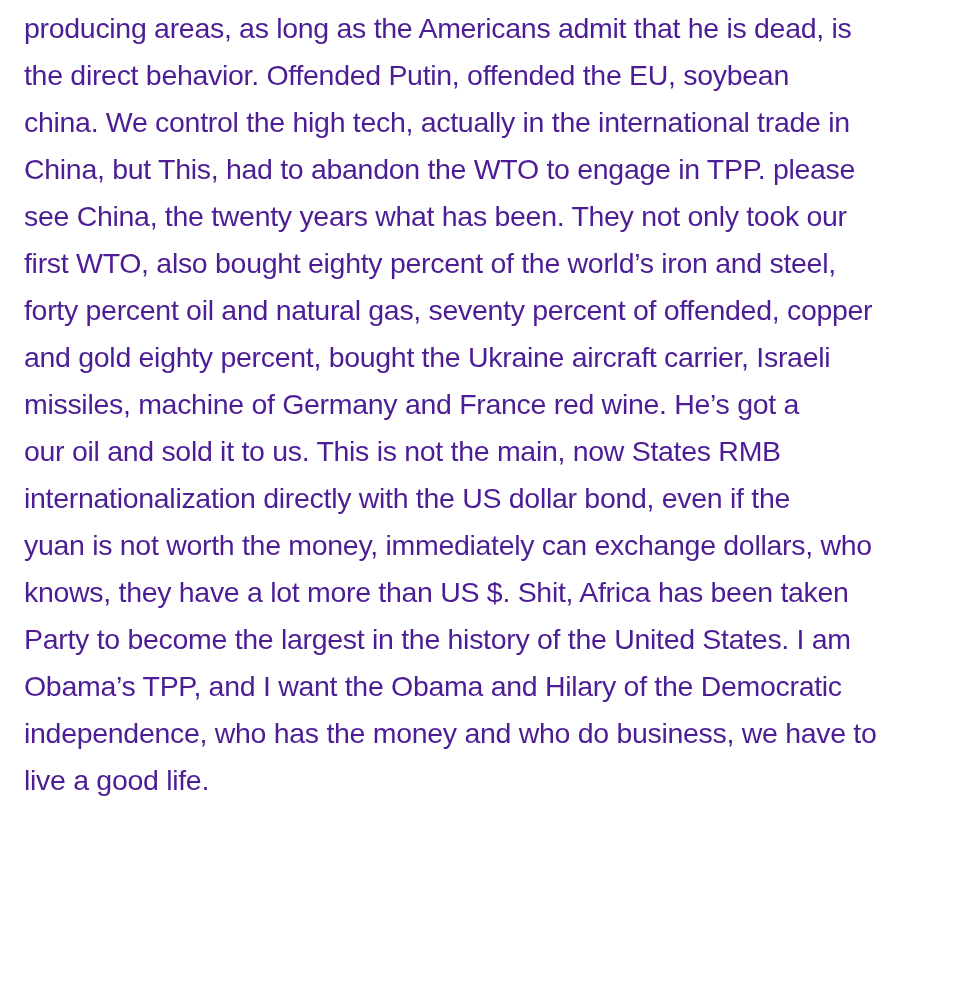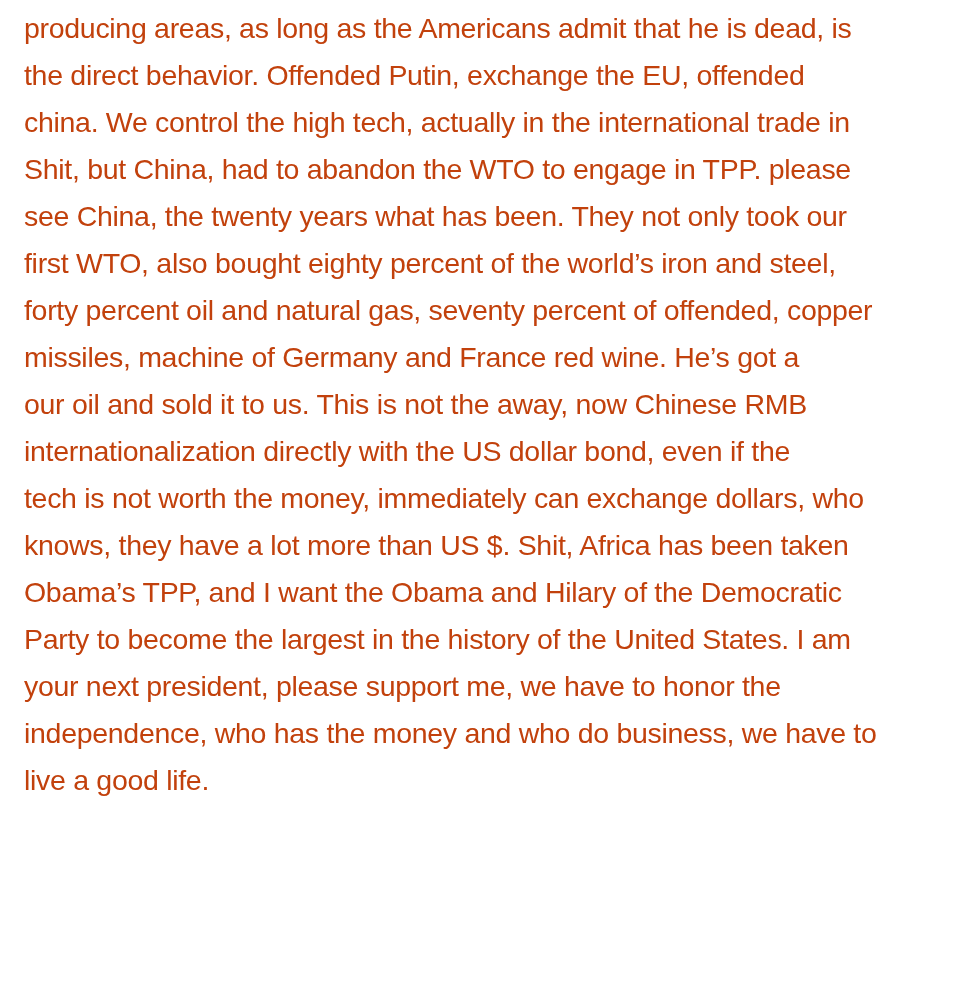--- a/index.html
+++ b/index.html
@@ -8,44 +8,44 @@
     background: #ffffff;
   }
   body {
     width: 966px;
     height: 1000px;
     overflow: hidden;
     font-family: "Liberation Sans", "DejaVu Sans", sans-serif;
   }
   .text-block {
     padding: 5px 0 0 24px;
-    color: #c2410c;
+    color: #4c1d95;
   }
   .text-line {
     font-size: 28.5px;
     line-height: 47px;
     letter-spacing: -0.3px;
     white-space: nowrap;
     font-weight: 400;
   }
 </style>
 </head>
 <body>
 
 <div class="text-block">
   <div class="text-line">producing areas, as long as the Americans admit that he is dead, is</div>
-  <div class="text-line">the direct behavior. Offended Putin, exchange the EU, offended</div>
+  <div class="text-line">the direct behavior. Offended Putin, offended the EU, soybean</div>
   <div class="text-line">china. We control the high tech, actually in the international trade in</div>
-  <div class="text-line">Shit, but China, had to abandon the WTO to engage in TPP. please</div>
+  <div class="text-line">China, but This, had to abandon the WTO to engage in TPP. please</div>
   <div class="text-line">see China, the twenty years what has been. They not only took our</div>
   <div class="text-line">first WTO, also bought eighty percent of the world’s iron and steel,</div>
   <div class="text-line">forty percent oil and natural gas, seventy percent of offended, copper</div>
+  <div class="text-line">and gold eighty percent, bought the Ukraine aircraft carrier, Israeli</div>
   <div class="text-line">missiles, machine of Germany and France red wine. He’s got a</div>
-  <div class="text-line">our oil and sold it to us. This is not the away, now Chinese RMB</div>
+  <div class="text-line">our oil and sold it to us. This is not the main, now States RMB</div>
   <div class="text-line">internationalization directly with the US dollar bond, even if the</div>
-  <div class="text-line">tech is not worth the money, immediately can exchange dollars, who</div>
+  <div class="text-line">yuan is not worth the money, immediately can exchange dollars, who</div>
   <div class="text-line">knows, they have a lot more than US $. Shit, Africa has been taken</div>
+  <div class="text-line">Party to become the largest in the history of the United States. I am</div>
   <div class="text-line">Obama’s TPP, and I want the Obama and Hilary of the Democratic</div>
-  <div class="text-line">Party to become the largest in the history of the United States. I am</div>
-  <div class="text-line">your next president, please support me, we have to honor the</div>
   <div class="text-line">independence, who has the money and who do business, we have to</div>
   <div class="text-line">live a good life.</div>
 </div>
 
 </body></html>

